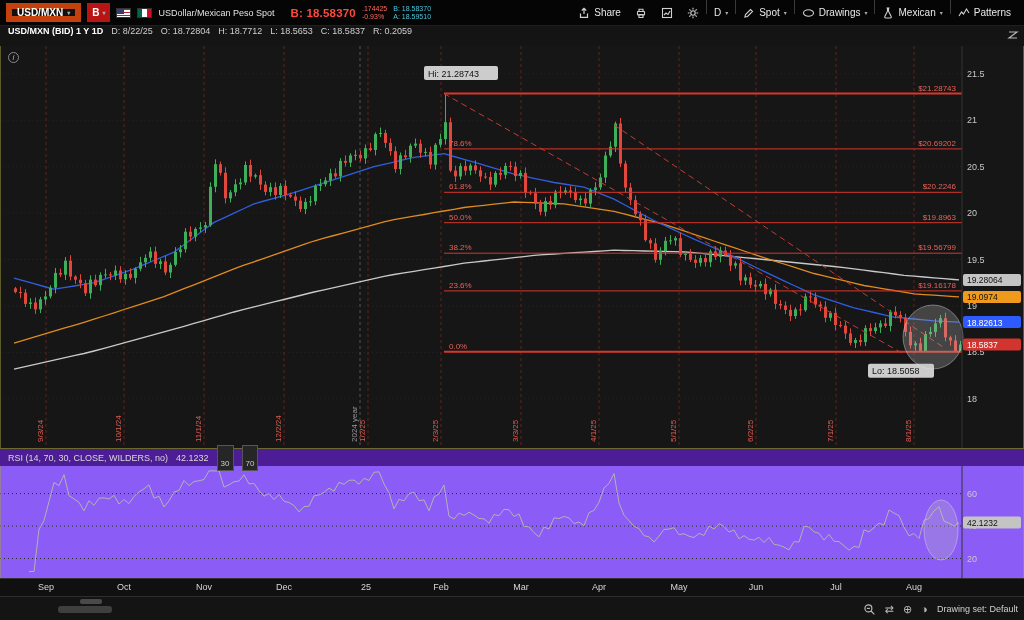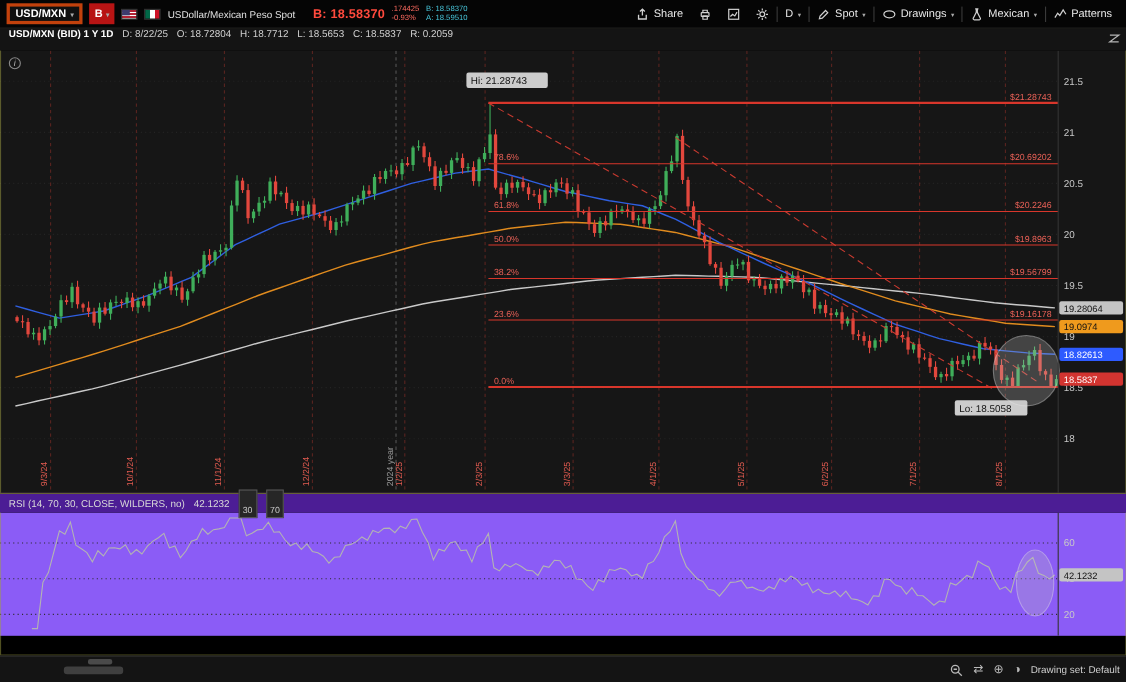--- a/index.html
+++ b/index.html
@@ -3,34 +3,34 @@
 <meta charset="utf-8">
 <style>
   *{box-sizing:border-box;margin:0;padding:0}
   html,body{width:1024px;height:620px;overflow:hidden;background:#000;
     font-family:"Liberation Sans",sans-serif;color:#ddd}
   .app{position:relative;width:1024px;height:620px;background:#000}
 
   
   .toolbar{position:absolute;top:0;left:0;width:1024px;height:26px;background:#050505;
     display:flex;align-items:center;gap:6px;padding:0 6px;border-bottom:1px solid #1f1f1f;z-index:70}
-  .sym-box{display:flex;align-items:center;gap:4px;border:3px solid #c2410c;background:#101010;
+  .sym-box{display:flex;align-items:center;gap:4px;border:6px solid #c2410c;background:#101010;
     padding:0 5px;height:19px;font-size:10px;font-weight:bold;color:#fff;cursor:pointer}
   .b-box{background:#b81414;color:#fff;font-size:10px;font-weight:bold;height:19px;
     display:flex;align-items:center;padding:0 5px;gap:3px;cursor:pointer}
   .flag{width:15px;height:10px;display:inline-block;border:1px solid #333;position:relative;flex:none}
   .flag.us{background:repeating-linear-gradient(#b22234 0 1.5px,#fff 1.5px 3px)}
   .flag.us::after{content:"";position:absolute;left:0;top:0;width:7px;height:5px;background:#3c3b6e}
   .flag.mx{background:linear-gradient(90deg,#006847 0 33%,#fff 33% 67%,#ce1126 67%)}
   .desc{font-size:9px;color:#e2e2e2}
   .bid-big{color:#ff4a3d;font-weight:bold;font-size:11.5px;margin-left:10px;letter-spacing:.2px}
   .mini{display:flex;flex-direction:column;font-size:7px;line-height:8px}
   .mini.red{color:#ff6b60}
   .mini.cyan{color:#49c8dd}
-  .tb-right{margin-left:auto;display:flex;align-items:center;height:100%}
+  .tb-right{margin-left:auto;display:flex;height:100%}
   .tb-btn{display:flex;align-items:center;gap:4px;padding:0 7px;font-size:10px;color:#e8e8e8;
     height:100%;cursor:pointer;white-space:nowrap}
   .tb-sep{width:1px;height:14px;background:#3a3a3a;flex:none}
   .caret{font-size:6px;color:#aaa}
   .tb-btn svg,.sym-box svg{flex:none}
 
   
   .chart-header{position:absolute;top:26px;left:0;width:1024px;height:20px;background:#141414;
     display:flex;align-items:flex-start;gap:8px;padding:0 8px;font-size:9px;color:#d8d8d8;
     white-space:nowrap;overflow:hidden;z-index:65}
@@ -679,20 +679,34 @@
         <polyline points="29,105.5 34,105.5 39,63.4 44,54.5 49,35.6 54,16.5 59,19.7 64,8.7 69,29.7 74,32.9 79,36.4 84,44.8 89,34.7 94,39.4 99,32.2 104,31.9 109,33.0 114,29.3 119,38.0 124,33.6 129,37.6 134,30.5 139,25.9 144,22.8 149,18.8 154,32.1 159,30.3 164,41.0 169,34.9 174,26.1 179,24.3 184,14.5 189,19.6 194,15.5 199,14.8 204,13.5 209,4.9 214,4.9 219,4.9 224,21.1 229,18.8 234,15.7 239,15.1 244,8.8 249,17.9 254,17.4 259,24.7 264,30.1 269,27.6 274,33.5 279,28.5 284,35.3 289,36.5 294,39.6 299,45.9 304,40.6 309,40.2 314,29.9 319,28.9 324,26.4 329,22.1 334,25.2 339,16.3 344,18.3 349,14.3 354,14.1 359,18.2 364,12.3 369,14.5 374,6.3 379,5.8 384,17.9 389,26.9 394,42.9 399,33.3 404,34.9 409,27.6 414,26.3 419,34.6 424,34.0 429,44.8 434,31.1 439,27.8 444,19.0 449,50.2 454,53.0 459,47.0 464,49.4 469,46.3 474,49.0 479,52.5 484,52.8 489,57.2 494,48.5 499,49.7 504,43.3 509,43.8 514,50.5 519,48.0 524,60.4 529,60.8 534,66.7 539,70.8 544,61.0 549,63.1 554,51.8 559,52.6 564,50.5 569,51.9 574,57.6 579,56.0 584,59.7 589,46.7 594,44.4 599,36.2 604,22.0 609,17.4 614,7.6 619,37.0 624,49.2 629,54.7 634,60.3 639,62.6 644,69.7 649,70.8 654,76.0 659,70.1 664,63.4 669,63.1 674,61.6 679,68.6 684,67.8 689,70.2 694,71.5 699,67.4 704,69.4 709,60.0 714,63.0 719,57.7 724,60.5 729,66.1 734,64.0 739,72.8 744,69.6 749,73.2 754,74.0 759,71.3 764,76.5 769,71.4 774,78.4 779,79.1 784,81.1 789,83.9 794,75.6 799,76.1 804,60.4 809,60.9 814,65.9 819,67.3 824,74.1 829,68.3 834,75.3 839,75.6 844,79.8 849,84.2 854,80.4 859,81.4 864,63.9 869,65.9 874,61.7 879,57.1 884,59.2 889,44.0 894,47.1 899,49.6 904,61.1 909,69.8 914,67.5 919,72.5 924,54.3 929,52.4 934,44.9 939,40.7 944,55.1 949,57.1 954,60.3 959,56.6 " fill="none" stroke="#b3b3b3" stroke-width="1"></polyline>
         <ellipse cx="941" cy="64" rx="17" ry="30" fill="rgba(190,190,190,0.28)" stroke="rgba(230,230,230,0.4)"></ellipse>
         <line x1="962" y1="0" x2="962" y2="112" stroke="#333"></line>
         <g>
           <rect x="963" y="50.6" width="58" height="12" rx="2" fill="#c4c4c4"></rect>
           <text x="967" y="60.1" font-size="8.5" fill="#111111">42.1232</text>
         </g>
       </svg>
   </div>
 
+  <div class="time-axis" id="time-axis">
+      <span class="month" style="left: 29px;">Sep</span>
+      <span class="month" style="left: 107px;">Oct</span>
+      <span class="month" style="left: 187px;">Nov</span>
+      <span class="month" style="left: 267px;">Dec</span>
+      <span class="month" style="left: 349px;">25</span>
+      <span class="month" style="left: 424px;">Feb</span>
+      <span class="month" style="left: 504px;">Mar</span>
+      <span class="month" style="left: 582px;">Apr</span>
+      <span class="month" style="left: 662px;">May</span>
+      <span class="month" style="left: 739px;">Jun</span>
+      <span class="month" style="left: 819px;">Jul</span>
+      <span class="month" style="left: 897px;">Aug</span>
+    </div>
 
   <div class="bottom-bar">
     <div class="scroll-tab"></div>
     <div class="scroll-thumb"></div>
     <div class="br">
       <svg width="13" height="13" viewBox="0 0 12 12" fill="none" stroke="#b9b9b9" stroke-width="1.1">
           <circle cx="5" cy="5" r="3.2"></circle>
           <line x1="7.4" y1="7.4" x2="10.5" y2="10.5"></line>
           <line x1="3.6" y1="5" x2="6.4" y2="5"></line>
         </svg>

